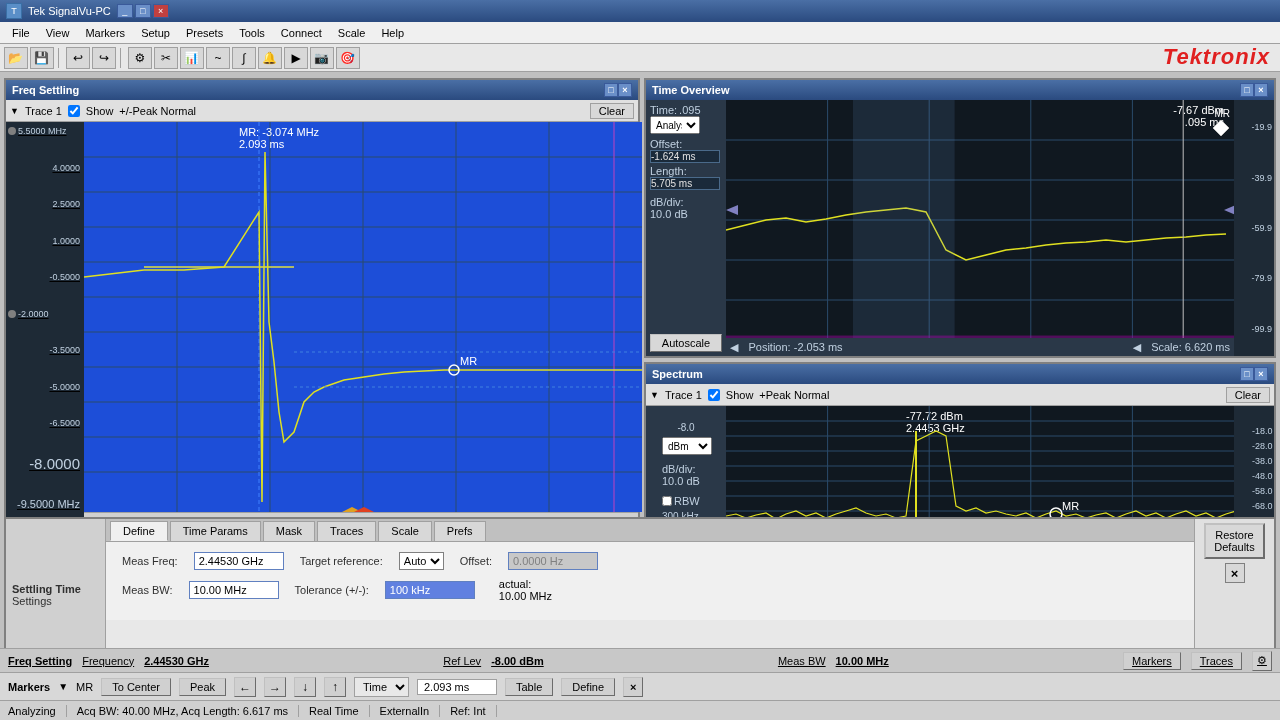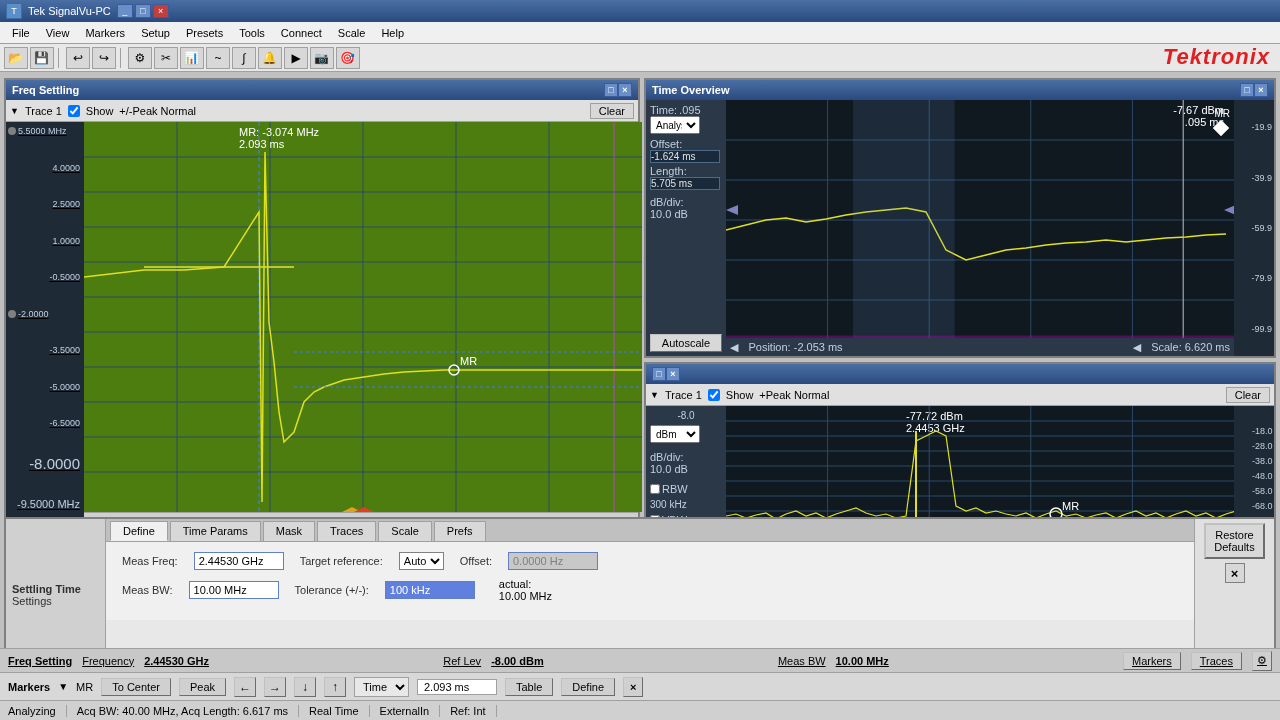--- a/index.html
+++ b/index.html
@@ -486,21 +486,21 @@
           <div style="width:8px; height:8px; background:#808080; border-radius:50%; cursor:pointer;"></div>
           <span style="color:#c0d0e0; font-size:9px;">-2.0000</span>
         </div>
         <span style="color:#c0d0e0; font-size:9px; text-align:right; padding-right:2px;">-3.5000</span>
         <span style="color:#c0d0e0; font-size:9px; text-align:right; padding-right:2px;">-5.0000</span>
         <span style="color:#c0d0e0; font-size:9px; text-align:right; padding-right:2px;">-6.5000</span>
         <span style="color:#c0d0e0; font-size:15px; text-align:right; padding-right:2px;">-8.0000</span>
         <span style="color:#c0d0e0; font-size:11px; text-align:right; padding-right:2px;">-9.5000 MHz</span>
       </div>
 
-      <div style="position:absolute; left:78px; top:0; right:0; bottom:0; background:#4d7c0f; overflow:hidden;padding-left:36px;">
+      <div style="position:absolute; left:78px; top:0; right:0; bottom:0; background:#1d4ed8; overflow:hidden;padding-left:36px;">
 
         <div style="position:absolute; top:4px; left:155px; color:white; font-size:10px; z-index:5;">
           <div>MR: -3.074 MHz</div>
           <div>2.093 ms</div>
         </div>
         <svg width="558" height="390" style="position:absolute;top:0;left:0;">
 
           <line x1="0" y1="35" x2="558" y2="35" stroke="#2a4a6a" stroke-width="1"></line>
           <line x1="0" y1="70" x2="558" y2="70" stroke="#2a4a6a" stroke-width="1"></line>
           <line x1="0" y1="105" x2="558" y2="105" stroke="#2a4a6a" stroke-width="1"></line>
@@ -639,36 +639,37 @@
         <span style="color:#c0d0e0; font-size:9px; text-align:right;">-39.9</span>
         <span style="color:#c0d0e0; font-size:9px; text-align:right;">-59.9</span>
         <span style="color:#c0d0e0; font-size:9px; text-align:right;">-79.9</span>
         <span style="color:#c0d0e0; font-size:9px; text-align:right;">-99.9</span>
       </div>
     </div>
   </div>
 
   <div id="spectrum-panel">
     <div class="panel-titlebar">
+      <span class="panel-title">Spectrum</span>
       <div class="panel-btn">□</div>
       <div class="panel-btn">×</div>
     </div>
 
     <div class="chart-toolbar">
       <span style="font-size:9px;">▼</span>
       <span>Trace 1</span>
       <input type="checkbox" checked="" class="show-checkbox" style="">
       <span>Show</span>
       <span>+Peak Normal</span>
       <div style="flex:1;"></div>
       <button class="clear-btn">Clear</button>
     </div>
     <div style="display:flex; height:calc(100% - 42px);">
 
-      <div style="width:80px; background:#2a3848; padding:4px; display:flex; flex-direction:column; gap:4px;justify-content:flex-end;">
+      <div style="width:80px; background:#2a3848; padding:16px; display:flex; flex-direction:column; gap:4px;justify-content:flex-end;">
         <div style="font-size:10px; color:#c0d0e0; text-align:center;">-8.0</div>
         <select class="dBm-select">
           <option>dBm</option>
         </select>
         <div style="font-size:10px; color:#c0d0e0; margin-top:4px;">
           <div>dB/div:</div>
           <div>10.0 dB</div>
         </div>
         <div style="margin-top:4px; font-size:10px; color:#c0d0e0; display:flex; align-items:center; gap:2px;">
           <input type="checkbox" style="width: 10px; height: 10px;">

